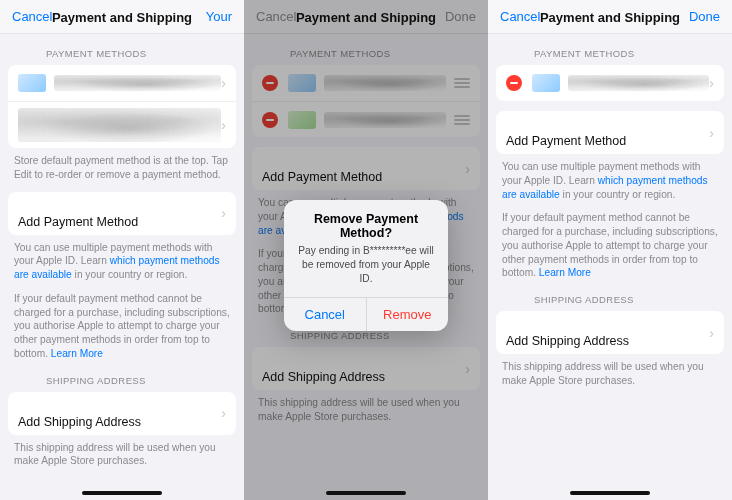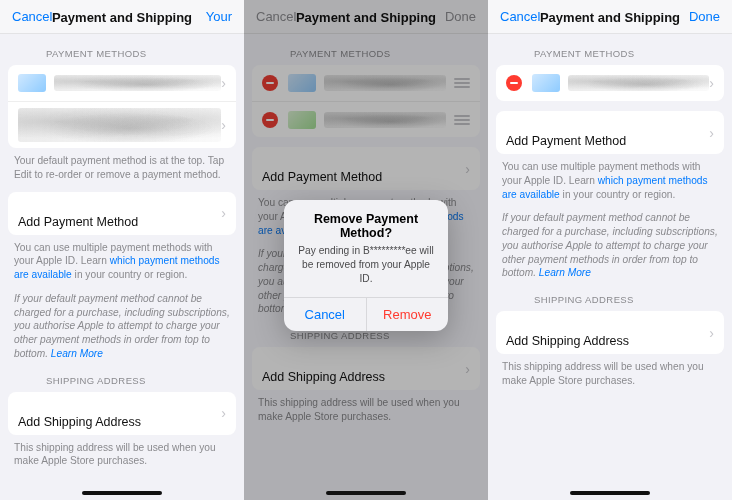--- a/index.html
+++ b/index.html
@@ -19,21 +19,21 @@
   .nav-btn.grey { color: #8e8e93; }
 
   .section-hdr { font-size: 9.5px; letter-spacing: 0.4px; color: #8a8a8e; padding: 14px 14px 6px; text-transform: uppercase; margin-left: 32px; }
   .group { background: #fff; border-radius: 8px; margin: 0 8px; overflow: hidden; }
   .row { display:flex; align-items:center; min-height:36px; padding: 6px 10px; position:relative; }
   .row + .row { border-top: 1px solid #eee; }
   .row .main { flex:1;margin-top:17px; }
   .chev { color:#c7c7cc; font-size: 14px; line-height:1; }
   .row-title { font-size: 12.5px; color:#111; }
   .footer { font-size: 10.2px; line-height: 1.35; color:#8a8a8e; padding: 6px 14px 0; }
-  .footer.mt { padding-top: 10px; font-style: italic; }
+  .footer.mt { padding-top: 10px; }
   .link { color:#007aff; }
 
   .card-chip { width: 28px; height: 18px; border-radius: 3px; background: linear-gradient(135deg, #cfe8ff, #8ecbff); margin-right: 8px; flex-shrink:0; }
   .card-chip.g { background: linear-gradient(135deg, #d9f2d0, #9fe08f); }
   .smudge { flex:1; height: 16px; border-radius: 3px; background:
     radial-gradient(ellipse at 20% 40%, rgba(120,120,120,0.28), transparent 60%),
     radial-gradient(ellipse at 55% 60%, rgba(120,120,120,0.32), transparent 55%),
     radial-gradient(ellipse at 80% 35%, rgba(120,120,120,0.25), transparent 60%),
     linear-gradient(90deg, rgba(150,150,150,0.18), rgba(150,150,150,0.05));
   }
@@ -71,21 +71,21 @@
       <div class="row">
         <div class="card-chip"></div>
         <div class="smudge"></div>
         <span class="chev">›</span>
       </div>
       <div class="row">
         <div class="smudge tall"></div>
         <span class="chev">›</span>
       </div>
     </div>
-    <div class="footer">Your default payment method is at the top. Tap Edit to re-order or remove a payment method.</div>
+    <div class="footer">Store default payment method is at the top. Tap Edit to re-order or remove a payment method.</div>
 
     <div style="height:10px"></div>
     <div class="group">
       <div class="row">
         <span class="row-title main">Add Payment Method</span>
         <span class="chev">›</span>
       </div>
     </div>
     <div class="footer">
       <span>You can use multiple payment methods with your Apple ID. Learn </span><a class="link">which payment methods are available</a><span> in your country or region.</span>

